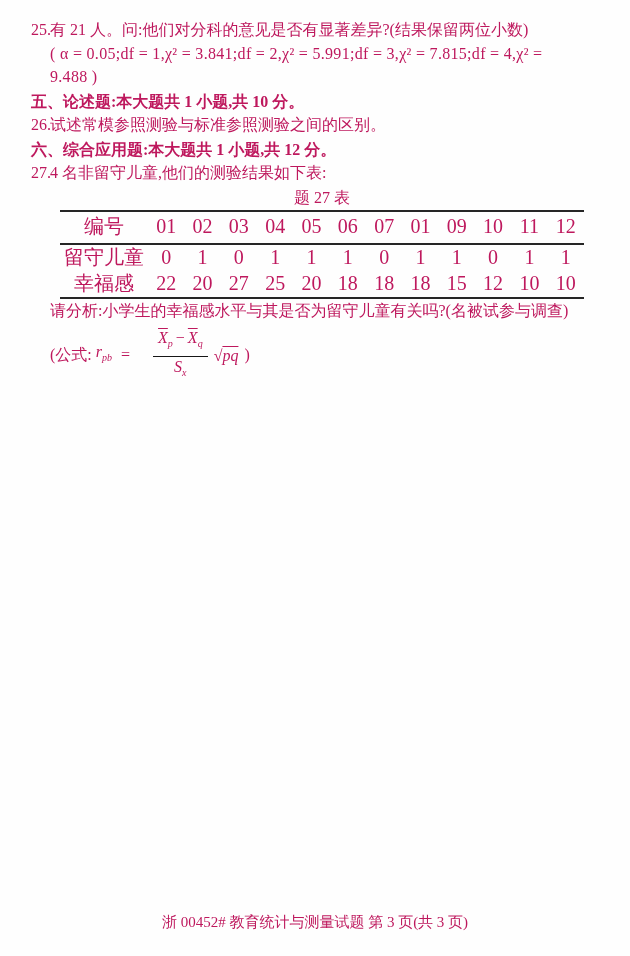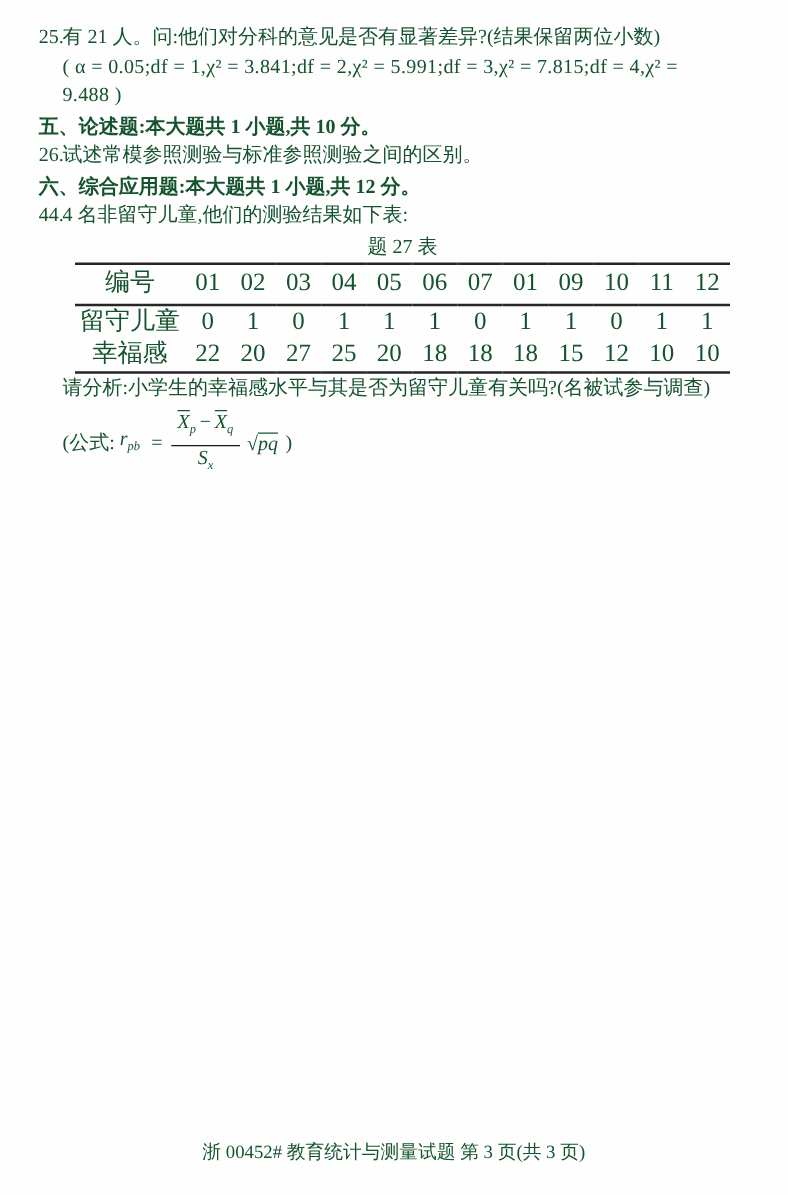--- a/index.html
+++ b/index.html
@@ -1,21 +1,21 @@
 <!DOCTYPE html>
 <html><head>
 <meta charset="utf-8">
 <style>
   html, body { margin: 0; padding: 0; background: #ffffff; }
   .page {
     position: relative;
     width: 630px;
     height: 956px;
     background: #fefefe;
-    color: #14532d;
+    color: #be185d;
     font-family: "Liberation Serif", "DejaVu Serif", serif;
     font-size: 16px;
     line-height: 23.5px;
     overflow: hidden;
   }
   .content { padding: 18px 30px 0 31px; }
 
   .qitem { position: relative; padding-left: 19px; }
   .qnum {
     position: absolute;
@@ -65,21 +65,21 @@
     align-items: center;
     height: 48px;
   }
   .formula .piece { margin-right: 4px; }
   .formula sub { font-size: 10px; font-style: italic; }
   .eq { margin: 0 5px; }
   .frac {
     display: inline-flex;
     flex-direction: column;
     align-items: center;
-    margin: 0 6px 0 2px;
+    margin: 0 6px 0 18px;
   }
   .frac .num {
     display: block;
     border-bottom: 1.3px solid #161616;
     padding: 0 5px 2px 5px;
     line-height: 18px;
   }
   .frac .den { padding-top: 2px; line-height: 16px; }
   .xbar { text-decoration: overline; font-style: italic; }
   .ivar { font-style: italic; }
@@ -115,21 +115,21 @@
     <div class="section-heading">五、论述题:本大题共 1 小题,共 10 分。</div>
 
     <div class="qitem">
       <span class="qnum">26.</span>
       <div class="qline">试述常模参照测验与标准参照测验之间的区别。</div>
     </div>
 
     <div class="section-heading">六、综合应用题:本大题共 1 小题,共 12 分。</div>
 
     <div class="qitem">
-      <span class="qnum">44.</span>
+      <span class="qnum">27.</span>
       <div>
         <div class="qline">4 名非留守儿童,他们的测验结果如下表:</div>
       </div>
 
       <div class="table-title">题 27 表</div>
 
       <table class="data">
         <colgroup>
           <col class="c0">
             <col>

